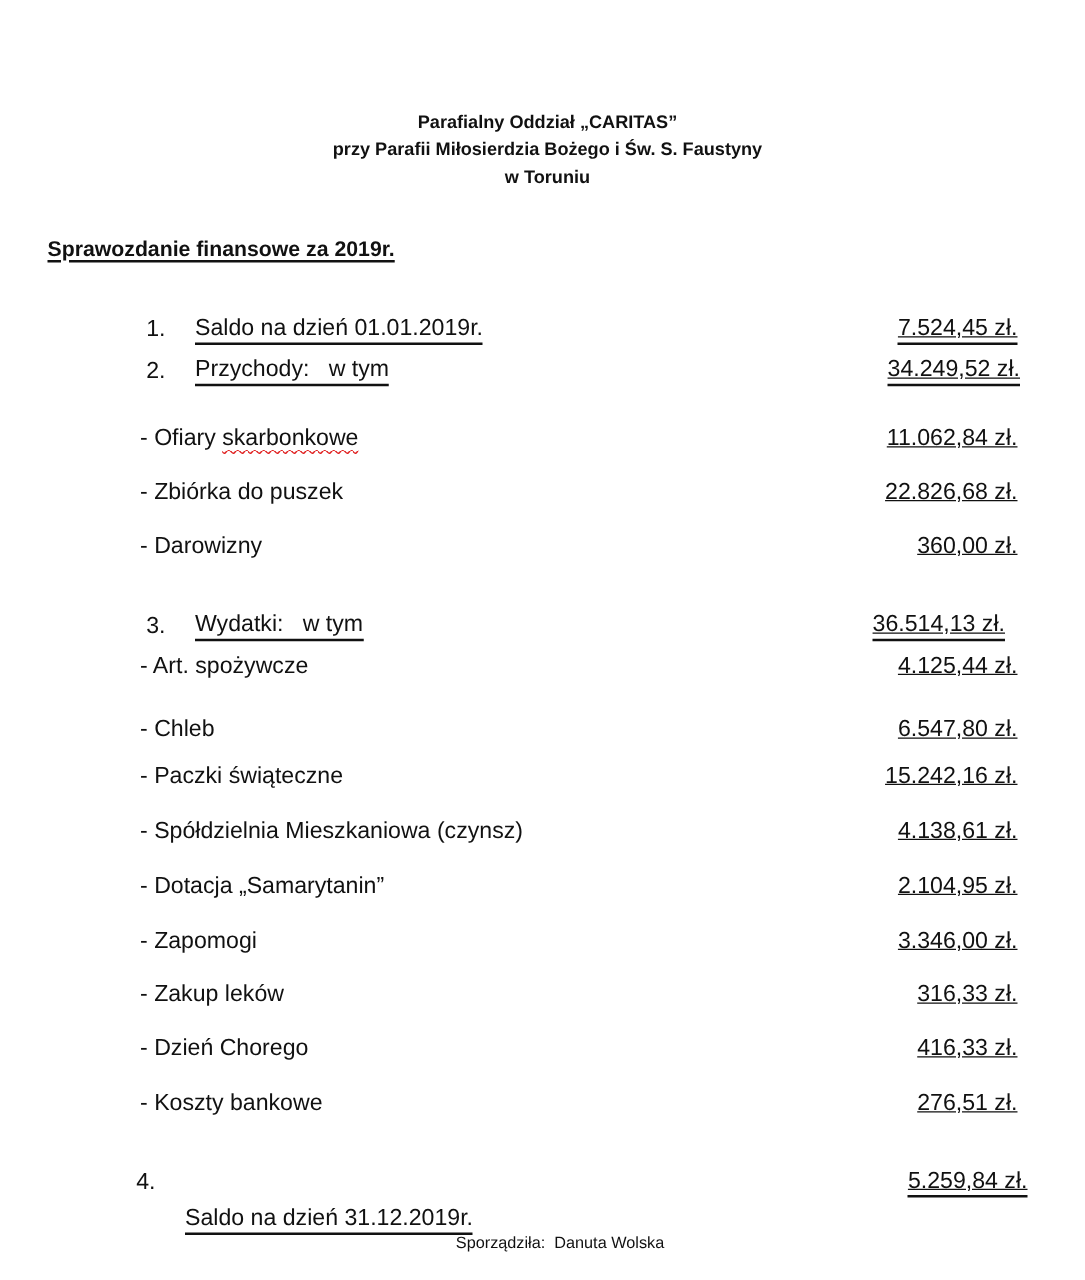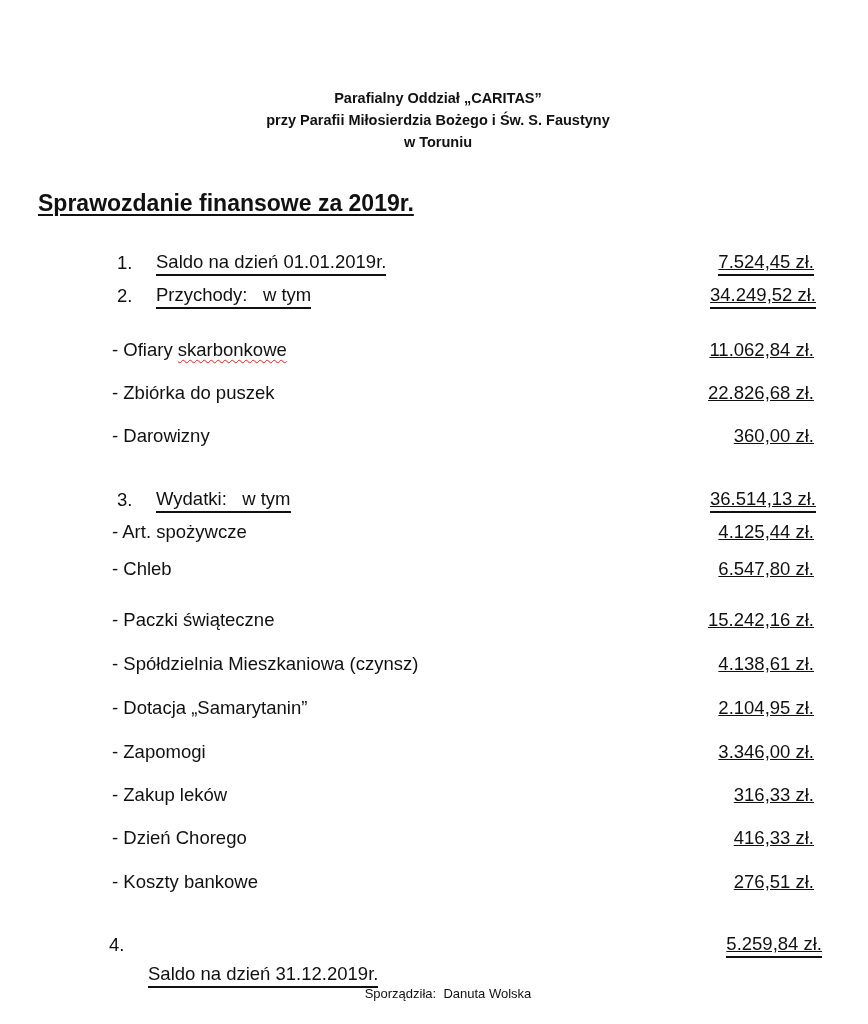--- a/index.html
+++ b/index.html
@@ -1,20 +1,20 @@
 <!DOCTYPE html>
 <html><head>
   <meta charset="utf-8">
   <style>
     html, body { margin: 0; padding: 0; background: #ffffff; }
     body { width: 868px; height: 1024px; position: relative; overflow: hidden;
            font-family: "Liberation Sans", "DejaVu Sans", sans-serif; color: #111111; }
     .hdr { position: absolute; left: 4px; width: 868px; text-align: center;
            font-weight: bold; font-size: 14.5px; line-height: 20px; }
-    .title { position: absolute; left: 38px; top: 190px; font-weight: bold; font-size: 23px;
+    .title { position: absolute; left: 38px; top: 190px; font-weight: bold; font-size: 17px;
              text-decoration: underline; text-underline-offset: 3px; text-decoration-thickness: 2px; }
     .row { position: absolute; left: 0; width: 868px; height: 26px; font-size: 18.5px; line-height: 26px; }
     .label { position: absolute; left: 112px; white-space: pre; }
     .num { position: absolute; left: 117px; }
     .sec-label { position: absolute; left: 156px; white-space: pre;
                  border-bottom: 2px solid #111; line-height: 24px; }
     .amount { position: absolute; right: 54px; text-align: right; white-space: pre; text-decoration: underline; }
     .amount.ul { border-bottom: 2px solid #111; line-height: 24px; }
     .squiggle { text-decoration: underline wavy #e02020; text-decoration-thickness: 1px; text-underline-offset: 3px; }
     .sig { position: absolute; left: 0; width: 868px; text-align: center; top: 986px; font-size: 13px; padding-left: 28px; box-sizing: border-box; }
@@ -51,28 +51,28 @@
   <span class="amount">22.826,68 zł.</span>
 </div>
 <div class="row" style="top:423px;">
   <span class="label">- Darowizny</span>
   <span class="amount">360,00 zł.</span>
 </div>
 
 <div class="row" style="top:487px;">
   <span class="num">3.</span>
   <span class="sec-label">Wydatki:   w tym</span>
-  <span class="amount ul" style="right:52px;">36.514,13 zł.</span>
+  <span class="amount ul" style="right:64px;">36.514,13 zł.</span>
 </div>
 
 <div class="row" style="top:519px;">
   <span class="label">- Art. spożywcze</span>
   <span class="amount">4.125,44 zł.</span>
 </div>
-<div class="row" style="top:556px;">
+<div class="row" style="top:570px;">
   <span class="label">- Chleb</span>
   <span class="amount">6.547,80 zł.</span>
 </div>
 <div class="row" style="top:607px;">
   <span class="label">- Paczki świąteczne</span>
   <span class="amount">15.242,16 zł.</span>
 </div>
 <div class="row" style="top:651px;">
   <span class="label">- Spółdzielnia Mieszkaniowa (czynsz)</span>
   <span class="amount">4.138,61 zł.</span>

